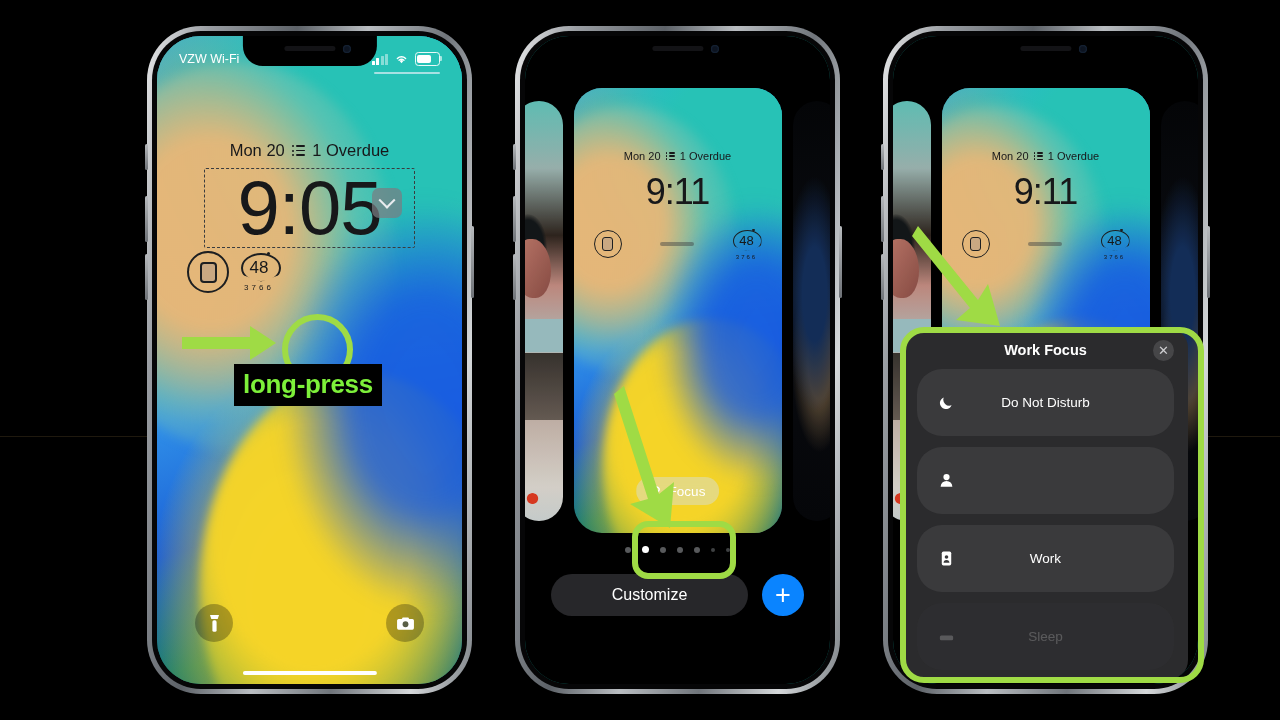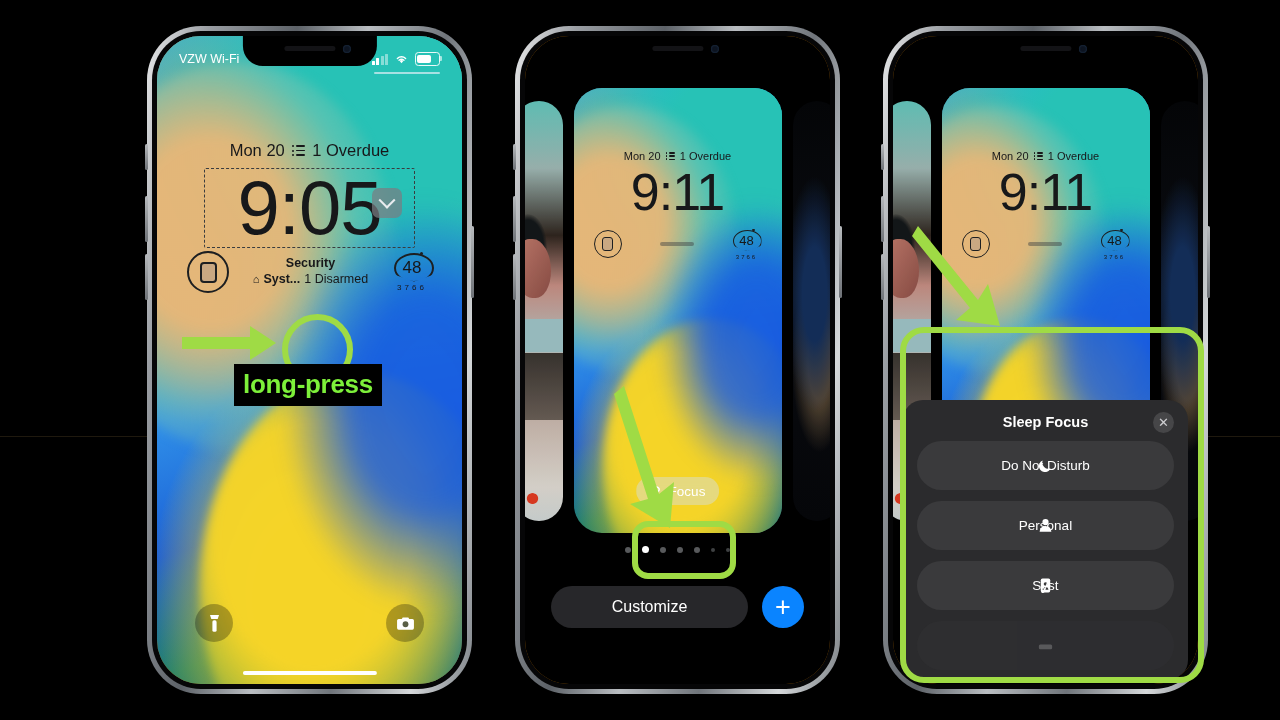--- a/index.html
+++ b/index.html
@@ -11,21 +11,21 @@
   .hairline{position:absolute;height:1px;background:#2a2213;opacity:.75;}
   .hairline.left{left:0;width:152px;top:436px;}
   .hairline.right{right:0;width:120px;top:436px;}
 
   
   .phone{position:absolute;border-radius:54px;
          background:linear-gradient(100deg,#e8e9ea 0%,#9a9ea3 14%,#5d6268 34%,#b9bdc1 50%,#70757b 68%,#d5d8da 86%,#7e8388 100%);
          padding:5px;box-sizing:border-box;}
   .phone .inner{position:relative;width:100%;height:100%;border-radius:49px;
                 background:#060607;overflow:hidden;}
-  .screen{position:absolute;inset:5px;border-radius:44px;overflow:hidden;background:#a16207;}
+  .screen{position:absolute;inset:5px;border-radius:44px;overflow:hidden;background:#0f766e;}
   .notch{position:absolute;top:0;left:50%;transform:translateX(-50%);
          width:44%;height:30px;background:#000;border-radius:0 0 20px 20px;z-index:9;}
   .notch .spk{position:absolute;top:10px;left:50%;transform:translateX(-50%);
               width:38%;height:5px;border-radius:3px;background:#131316;}
   .notch .cam{position:absolute;top:9px;right:19%;width:8px;height:8px;border-radius:50%;
               background:#0d1420;box-shadow:inset 0 0 2px #27405f;}
   .btn-side{position:absolute;background:linear-gradient(180deg,#b7babd,#6e7277);border-radius:2px;}
 
   
   .wall{position:absolute;inset:0;overflow:hidden;
@@ -128,35 +128,35 @@
         background:radial-gradient(circle at 50% 50%,#e23b22 0 60%,rgba(226,59,34,0) 72%);border-radius:50%;}
   .card.side.right{background:radial-gradient(ellipse 90% 40% at 45% 46%, #15305c 0 28%, rgba(10,18,34,0) 70%),
                    radial-gradient(ellipse 80% 30% at 55% 62%, #5a4a36 0 30%, rgba(40,32,22,0) 72%),
                    linear-gradient(180deg,#050608,#0b0d12 40%,#06070a 100%);}
   .mini-wall{position:absolute;inset:0;}
   .pk-dots{position:absolute;top:510px;left:0;right:0;display:flex;justify-content:center;align-items:center;gap:11px;}
   .pk-dots span{width:6px;height:6px;border-radius:50%;background:#585a5c;display:block;}
   .pk-dots span.on{background:#fff;width:7px;height:7px;}
   .pk-dots span.sm{width:4px;height:4px;background:#3f4143;}
   .pk-bottom{position:absolute;top:538px;left:0;right:0;display:flex;align-items:center;
-             justify-content:center;gap:14px;padding:0 26px;box-sizing:border-box;margin-top:12px;}
+             justify-content:center;gap:14px;padding:0 26px;box-sizing:border-box;}
   .customize{flex:1;height:42px;border-radius:21px;background:#27272a;color:#fff;
              display:flex;align-items:center;justify-content:center;font-size:16px;}
   .plusbtn{width:42px;height:42px;border-radius:50%;background:#0a84ff;color:#fff;flex:none;
            display:flex;align-items:center;justify-content:center;font-size:27px;font-weight:300;line-height:1;}
 
   
   .mini-date{position:absolute;top:62px;left:0;right:0;display:flex;justify-content:center;
              align-items:center;gap:5px;color:#17181a;font-size:11px;font-weight:500;}
   .mini-list{display:inline-flex;flex-direction:column;gap:1.6px;}
   .mini-list i{display:flex;align-items:center;gap:1.8px;}
   .mini-list i::before{content:"";width:1.5px;height:1.5px;border-radius:50%;background:#17181a;}
   .mini-list i::after{content:"";width:6px;height:1.2px;background:#17181a;border-radius:1px;}
   .mini-clock{position:absolute;top:72px;left:0;right:0;text-align:center;color:#17181a;
-              font-size:52px;font-weight:400;line-height:64px;letter-spacing:-1px;}
+              font-size:36px;font-weight:400;line-height:64px;letter-spacing:-1px;}
   .mini-wrow{position:absolute;top:142px;left:0;right:0;display:flex;align-items:center;
              justify-content:space-between;padding:0 20px;box-sizing:border-box;}
   .mini-watch{width:26px;height:26px;border-radius:50%;border:1.8px solid #1d1f21;
               display:flex;align-items:center;justify-content:center;}
   .mini-watch i{width:9px;height:12px;border-radius:3px;background:#c9a882;border:1.5px solid #1d1f21;display:block;}
   .mini-dash{width:34px;height:4px;border-radius:2px;background:rgba(60,62,64,.45);}
   .mini-temp{width:30px;height:28px;position:relative;color:#17181a;}
   .mini-temp .arc{position:absolute;top:0;left:1px;width:27px;height:20px;
                   border:1.7px solid #1d1f21;border-radius:50%;
                   clip-path:polygon(0 0,100% 0,100% 72%,50% 95%,0 72%);}
@@ -168,22 +168,22 @@
               display:flex;align-items:center;gap:7px;color:#fff;font-size:13.5px;
               backdrop-filter:blur(4px);}
 
   
   .sheet{position:absolute;left:10px;right:10px;bottom:4px;border-radius:20px;background:#2b2b2d;
          z-index:20;padding:14px 14px 10px;box-sizing:border-box;overflow:hidden;}
   .sheet-title{text-align:center;color:#fff;font-size:14.5px;font-weight:700;}
   .sheet-close{position:absolute;top:12px;right:14px;width:21px;height:21px;border-radius:50%;
                background:#464648;display:flex;align-items:center;justify-content:center;color:#cfcfd2;font-size:13px;line-height:1;}
   .sheet-sub{margin-top:28px;text-align:center;color:#b9b9bd;font-size:12.5px;line-height:1.45;padding:0 18px;}
-  .focus-row{margin-top:11px;height:49px;border-radius:25px;background:#3a3a3c;
-             display:flex;align-items:center;position:relative;padding:0 18px;box-sizing:border-box;justify-content:center;}
+  .focus-row{margin-top:11px;height:67px;border-radius:25px;background:#3a3a3c;
+             display:flex;align-items:center;position:relative;padding:0 18px;box-sizing:border-box;}
   .focus-row .fi{width:22px;display:flex;align-items:center;justify-content:center;color:#fff;flex:none;}
   .focus-row .fl{position:absolute;left:0;right:0;text-align:center;color:#fff;font-size:13.5px;font-weight:500;}
   .focus-row.ghost{opacity:.22;margin-top:11px;}
 </style>
 </head>
 <body>
 
 <div class="stage">
 
   <div class="hairline left"></div>
@@ -239,28 +239,20 @@
           </div>
 
           <div class="clockbox"></div>
           <div class="clock">9:05</div>
           <div class="chev"></div>
 
           <div class="wrow">
             <div class="w-watch">
                 <i></i>
               </div>
-            <div class="w-sec">
-              <div class="t1">Security</div>
-              <div class="t2">
-                <span class="hs">⌂</span>
-                <span>Syst...</span>
-                <span class="reg">1 Disarmed</span>
-              </div>
-            </div>
             <div class="w-temp">
               <div class="arc"></div>
                 <div class="dot"></div>
               <div class="v">48</div>
               <div class="lo"><span>37</span><span>66</span></div>
             </div>
           </div>
 
           <div class="quick">
             <div class="qbtn">
@@ -419,59 +411,59 @@
                   <div class="v">48</div>
                   <div class="lo"><span>37</span><span>66</span></div>
                 </div>
               </div>
             </div>
             <div class="card side right"></div>
           </div>
         </div>
 
         <div class="sheet">
-          <div class="sheet-title">Sleep Focus</div>
+          <div class="sheet-title">Work Focus</div>
           <div class="sheet-close">✕</div>
 
           <div class="focus-row">
             <span class="fi">
               <svg width="17" height="17" viewBox="0 0 18 18">
                   <path d="M14.4 11.9A6.4 6.4 0 0 1 6.1 3.6a6.4 6.4 0 1 0 8.3 8.3z" fill="#fff"></path>
                 </svg>
             </span>
             <span class="fl">Do Not Disturb</span>
           </div>
 
           <div class="focus-row">
             <span class="fi">
               <svg width="17" height="17" viewBox="0 0 18 18">
                   <circle cx="9" cy="5.4" r="3.3" fill="#fff"></circle>
                   <path d="M2.8 15.6a6.2 6.2 0 0 1 12.4 0z" fill="#fff"></path>
                 </svg>
             </span>
-            <span class="fl">Personal</span>
           </div>
 
           <div class="focus-row">
             <span class="fi">
               <svg width="17" height="17" viewBox="0 0 18 18">
                   <rect x="4" y="1.6" width="10" height="14.8" rx="1.8" fill="#fff"></rect>
                   <circle cx="9" cy="7.4" r="1.9" fill="#3a3a3c"></circle>
                   <path d="M5.9 13.6a3.1 3.1 0 0 1 6.2 0z" fill="#3a3a3c"></path>
                 </svg>
             </span>
-            <span class="fl">Syst</span>
+            <span class="fl">Work</span>
           </div>
 
           <div class="focus-row ghost">
             <span class="fi">
               <svg width="17" height="17" viewBox="0 0 18 18">
                   <rect x="2" y="8" width="14" height="5" rx="1.6" fill="#fff"></rect>
                 </svg>
             </span>
+            <span class="fl">Sleep</span>
           </div>
         </div>
 
         <div class="notch">
           <div class="spk"></div>
             <div class="cam"></div>
         </div>
       </div>
     </div>
   </div>

